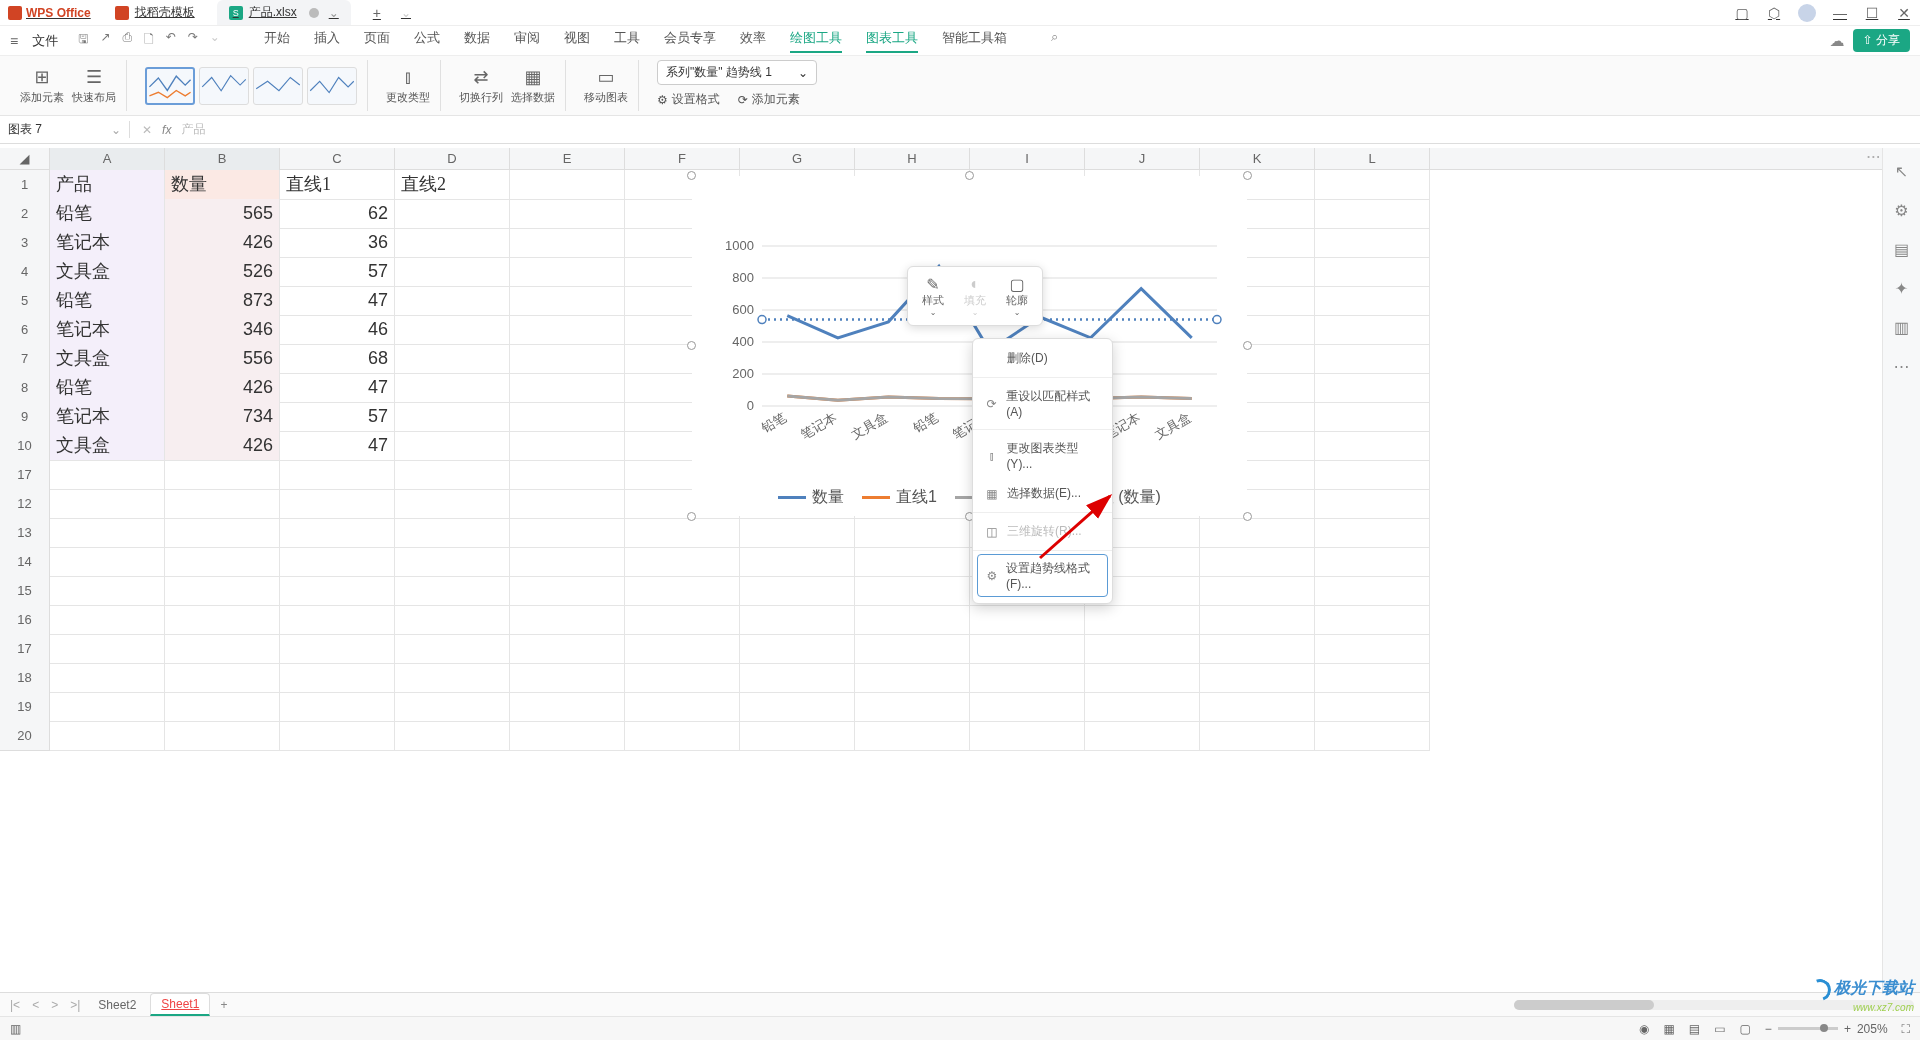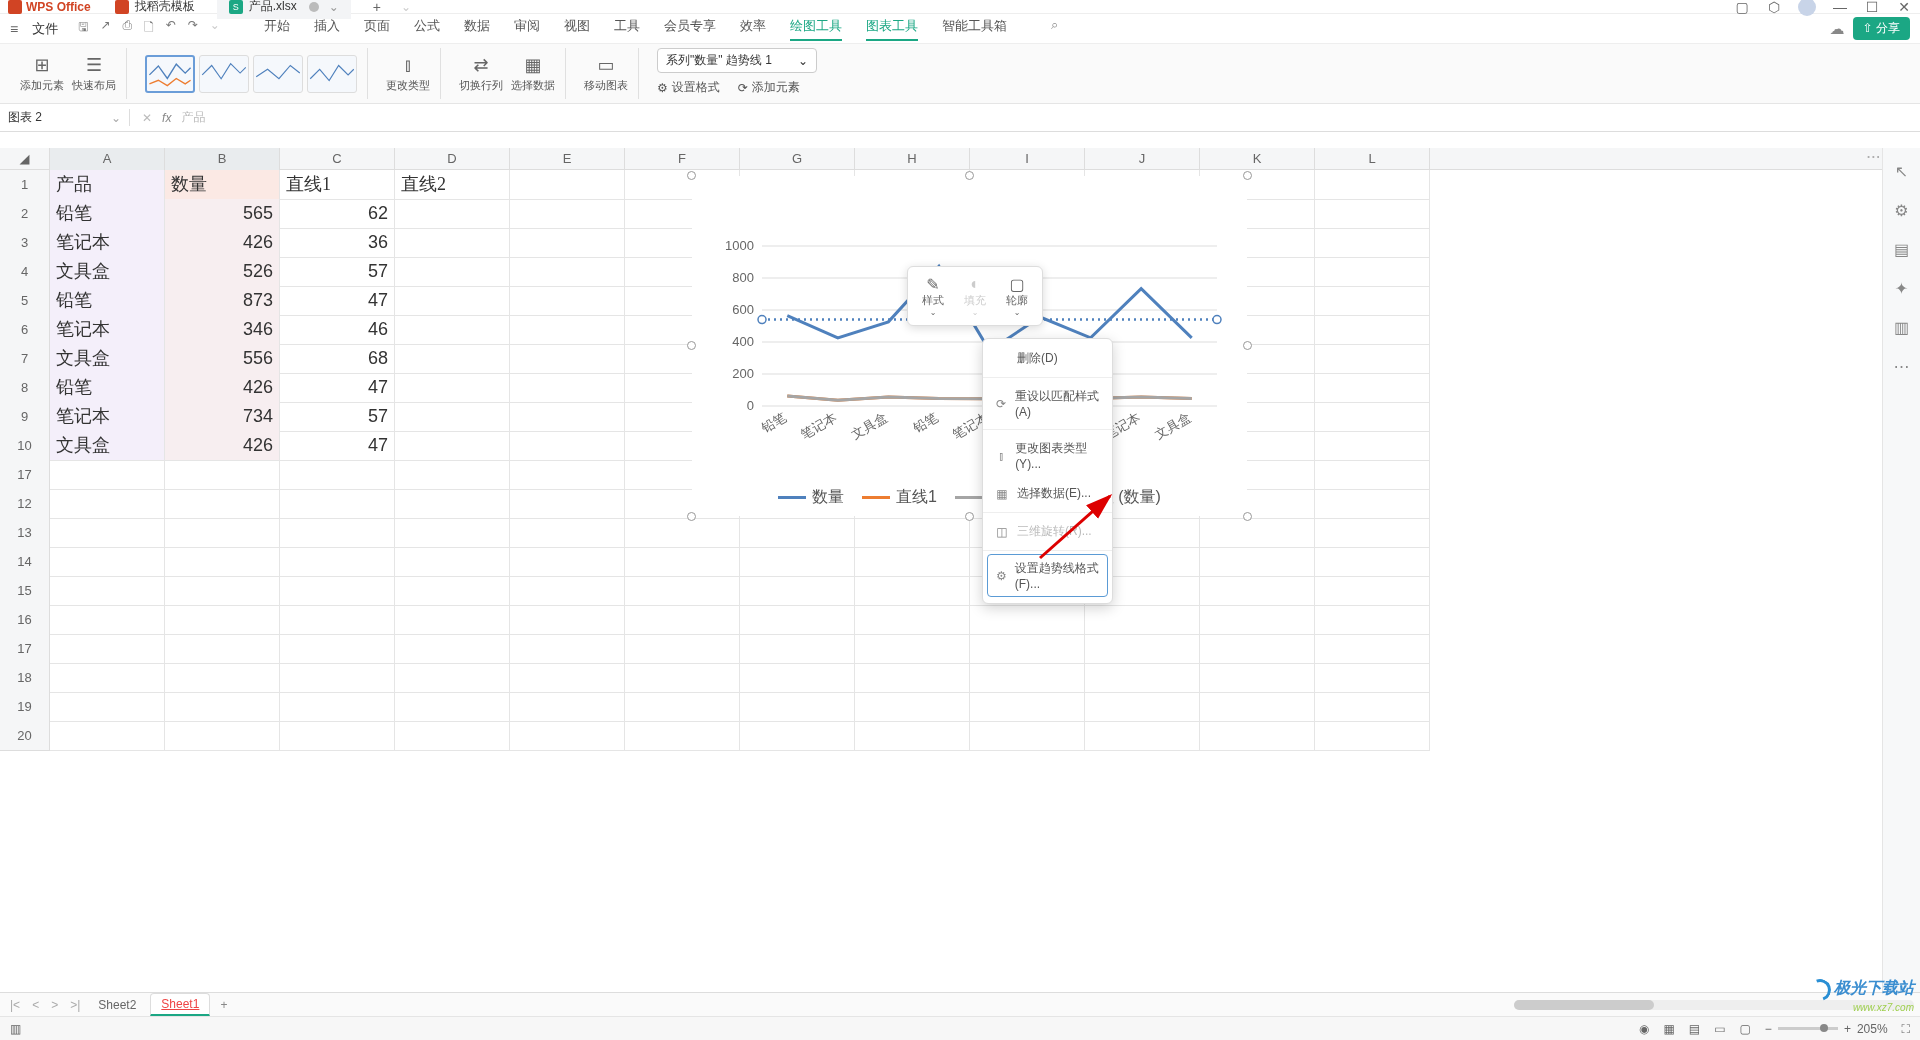--- a/index.html
+++ b/index.html
@@ -1,19 +1,19 @@
 <!DOCTYPE html>
 <html><head>
 <meta charset="utf-8">
 <style>
 * { margin: 0; padding: 0; box-sizing: border-box; font-family: "Microsoft YaHei", Arial, sans-serif; }
 body { background: #fff; width: 1920px; height: 1040px; overflow: hidden; font-size: 12px; color: #333; position: relative; }
 
 
-.titlebar { height: 14px; display: flex; align-items: center; padding: 0 8px; background: #fff; border-bottom: 1px solid #eee; }
+.titlebar { height: 26px; display: flex; align-items: center; padding: 0 8px; background: #fff; border-bottom: 1px solid #eee; text-decoration: underline; }
 .titlebar .logo { color: #d14424; font-weight: bold; font-size: 12px; display: flex; align-items: center; gap: 4px; }
 .titlebar .logo-icon { width: 14px; height: 14px; background: #d14424; border-radius: 2px; }
 .titlebar .tabs { display: flex; margin-left: 12px; gap: 10px; align-items: center; }
 .titlebar .tab { padding: 4px 12px; display: flex; align-items: center; gap: 6px; font-size: 12px; border-radius: 6px 6px 0 0; cursor: pointer; }
 .titlebar .tab .ticon { width: 14px; height: 14px; border-radius: 2px; }
 .titlebar .tab .close { margin-left: 4px; color: #999; }
 .titlebar .tab.active { background: #f3f4f6; }
 .titlebar .tab .circle { width:10px; height:10px; border-radius:50%; background:#bbb; margin-left:6px;}
 .titlebar .plus { margin-left: 6px; color: #666; font-size: 14px; padding: 2px 6px; }
 .titlebar .window-controls { margin-left: auto; display: flex; gap: 16px; align-items: center; color: #666; }
@@ -79,21 +79,21 @@
 .chart-legend .lg { display:flex; align-items:center; gap:6px;}
 .chart-legend .swatch { width:28px; height:3px; }
 
 
 .mini-pop { position:absolute; top:90px; right:204px; background:#fff; border:1px solid #ddd; box-shadow:0 2px 10px rgba(0,0,0,0.15); border-radius:6px; display:flex; padding:4px; }
 .mini-pop .mp-btn { display:flex; flex-direction:column; align-items:center; padding:4px 10px; font-size:11px; color:#666; }
 .mini-pop .mp-btn .mpi { font-size:16px; height:18px; }
 .mini-pop .mp-btn.disabled { color:#ccc; }
 
 
-.ctx-menu { position:absolute; top:162px; right:134px; width:131px; background:#fff; border:1px solid #ddd; box-shadow:0 4px 14px rgba(0,0,0,0.18); border-radius:6px; padding:4px 0; font-size:12px; }
+.ctx-menu { position:absolute; top:162px; right:134px; width:141px; background:#fff; border:1px solid #ddd; box-shadow:0 4px 14px rgba(0,0,0,0.18); border-radius:6px; padding:4px 0; font-size:12px; }
 .ctx-menu .cmi { padding:7px 12px; display:flex; align-items:center; gap:8px; color:#555; cursor:pointer; }
 .ctx-menu .cmi.disabled { color:#bbb; }
 .ctx-menu .cmi.highlighted { border:1px solid #5b9bd5; border-radius:4px; margin:2px 4px; padding:5px 8px; }
 .ctx-menu .sep { height:1px; background:#eee; margin:3px 0;}
 .ctx-menu .cicon { width:14px; text-align:center; color:#888; font-size:12px;}
 
 
 .arrow { position:absolute; pointer-events:none; }
 
 
@@ -253,21 +253,21 @@
       <span class="small-link">
           <span>⟳</span>
           <span>添加元素</span>
         </span>
     </div>
   </div>
 </div>
 
 <div class="formulabar">
   <div class="namebox">
-    <span>图表 2</span>
+    <span>图表 7</span>
     <span style="color:#aaa">⌄</span>
   </div>
   <div class="fx-area">
     <span style="color:#bbb">✕</span>
     <span class="fx">fx</span>
     <span style="color:#bbb">产品</span>
   </div>
 </div>
 
 <div class="grid-wrapper">

